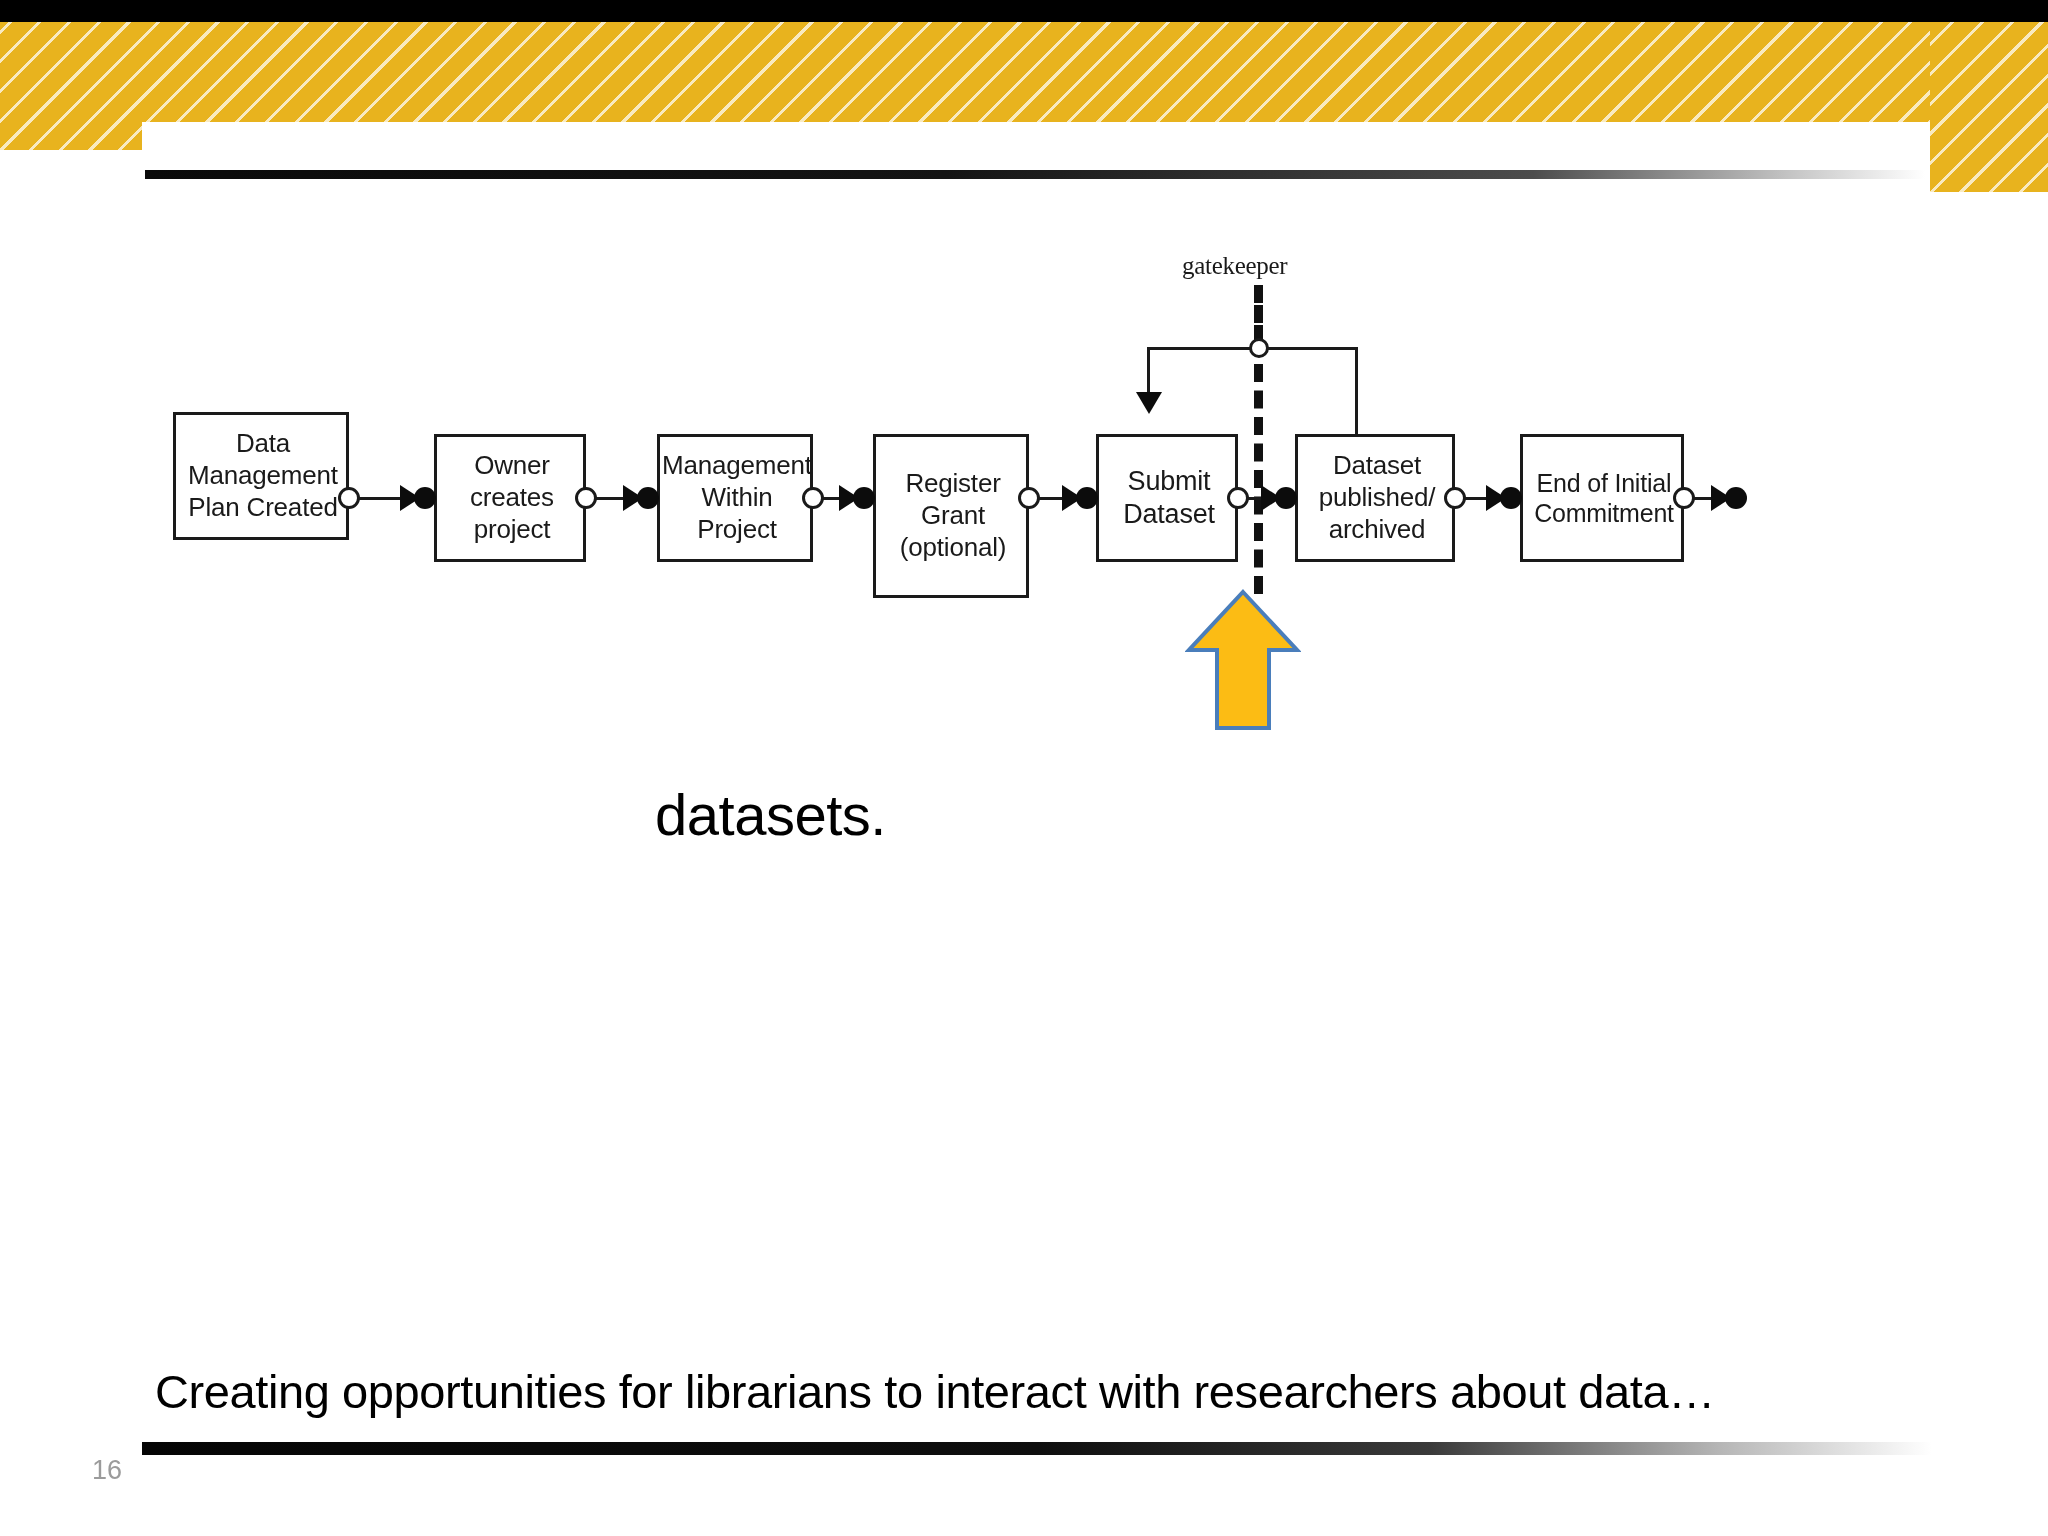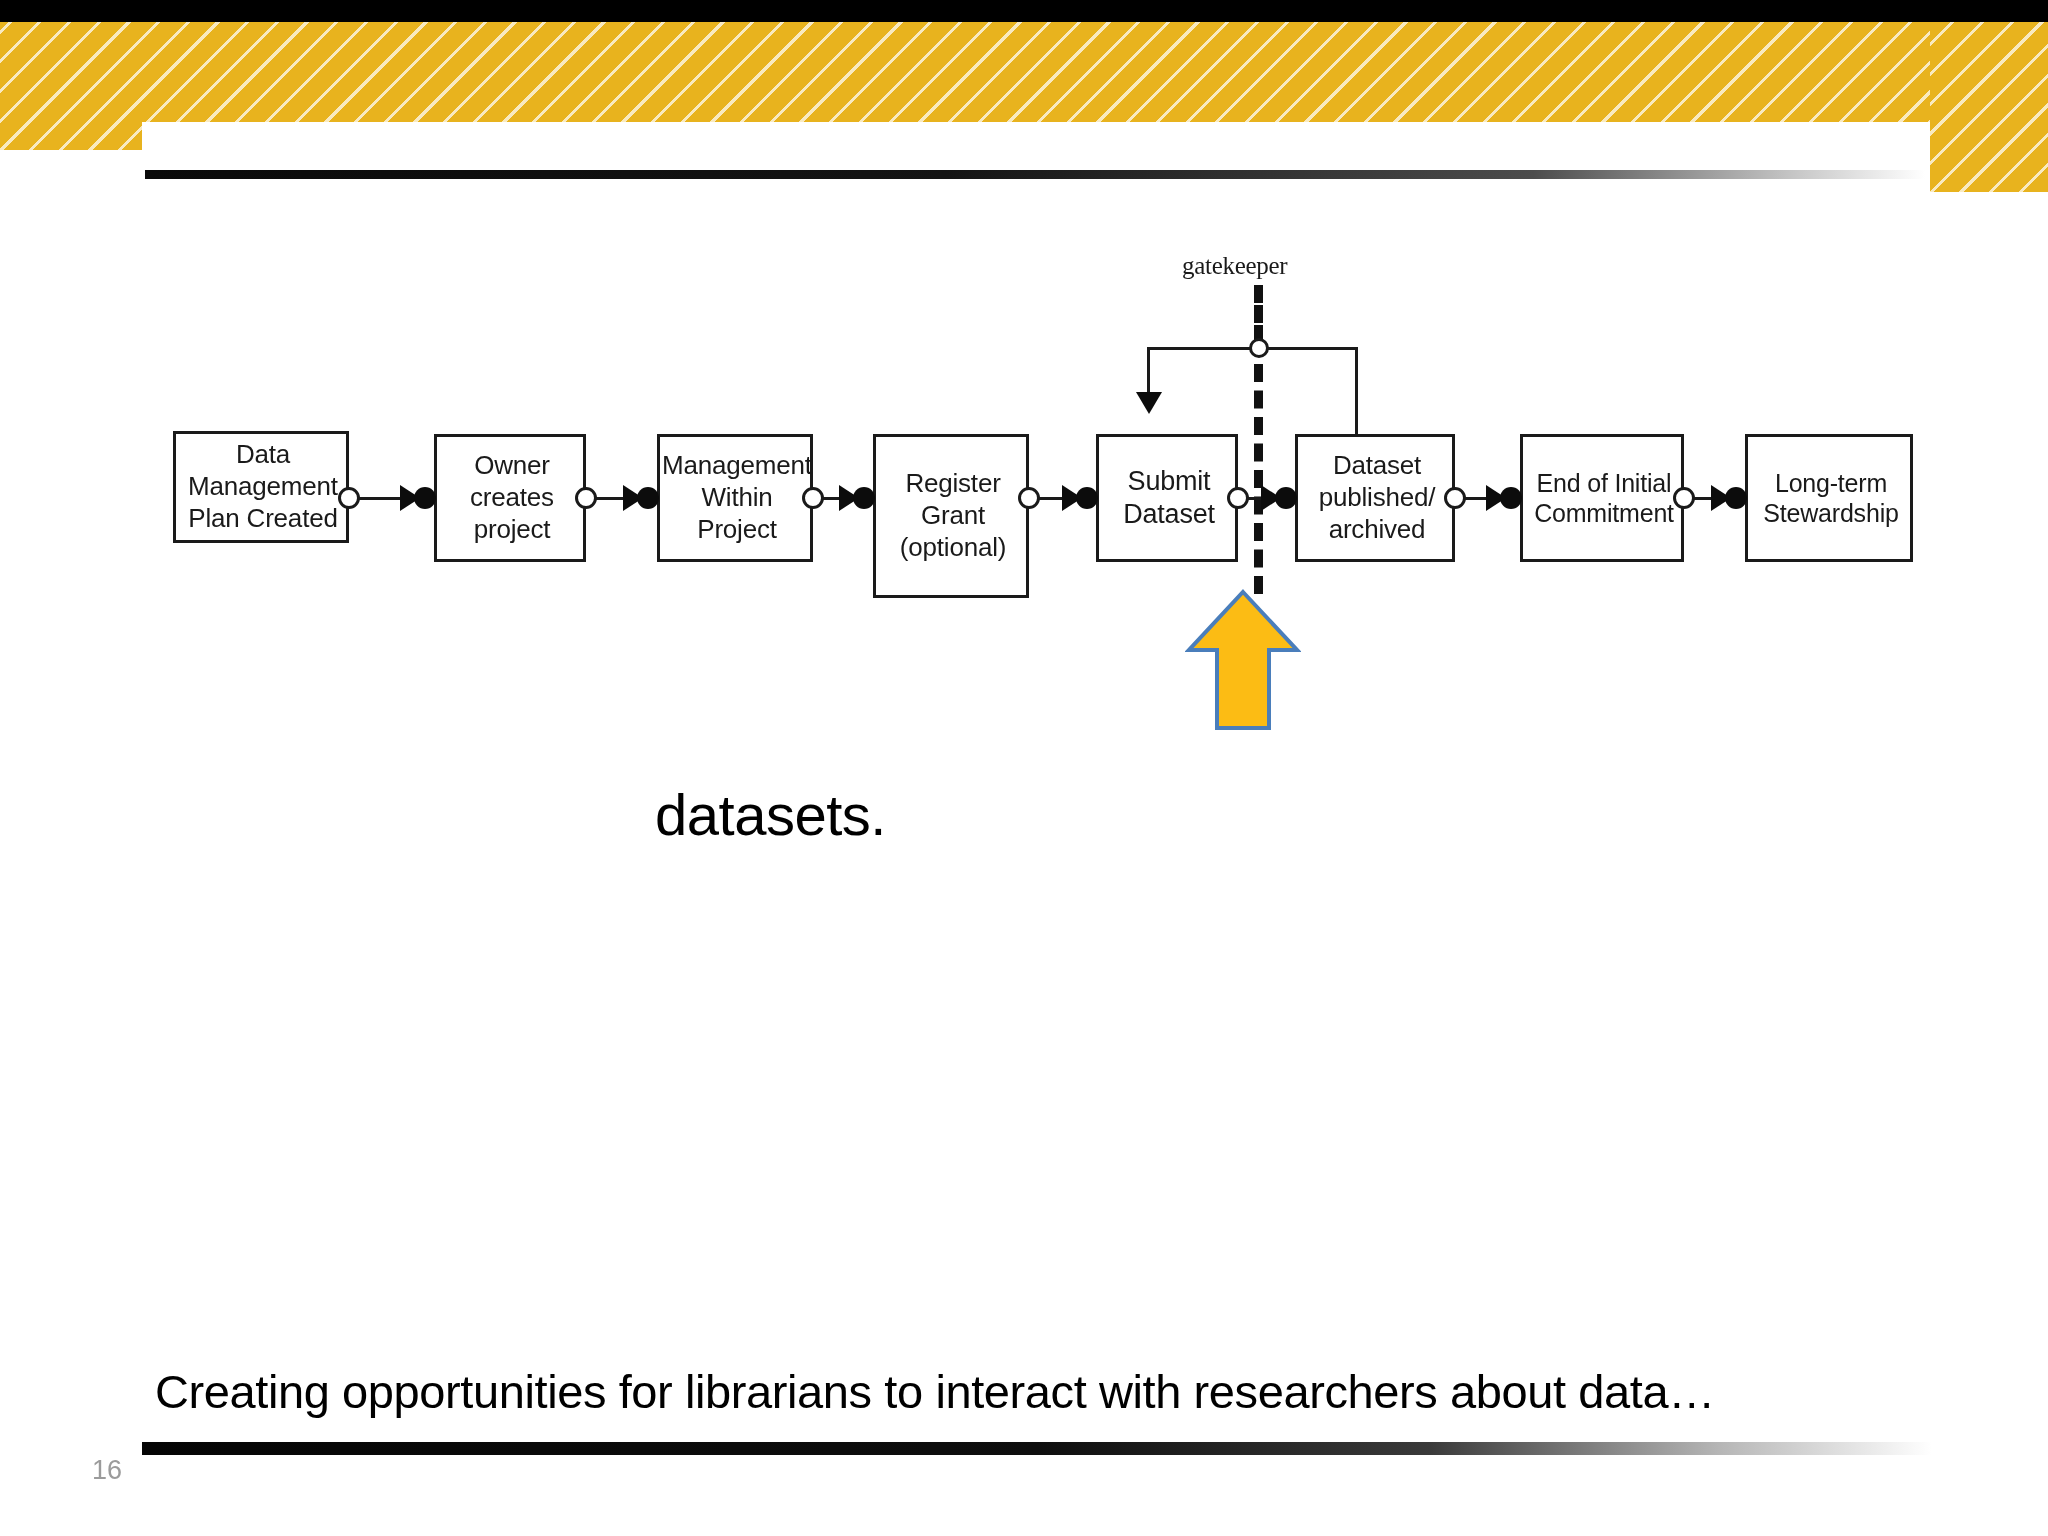--- a/index.html
+++ b/index.html
@@ -202,21 +202,21 @@
 
   <div class="ln-h" style="left:1147px; top:347px; width:211px;"></div>
 
   <div class="gk-circle" style="left:1249px; top:338px;"></div>
 
   <div class="ln-v" style="left:1355px; top:347px; height:90px;"></div>
 
   <div class="ln-v" style="left:1147px; top:347px; height:48px;"></div>
   <div class="arrow-down" style="left:1136px; top:392px;"></div>
 
-  <div class="pbox" style="left:173px; top:431px; width:176px; height:112px; font-size:26px;">
+  <div class="pbox" style="left:173px; top:412px; width:176px; height:128px; font-size:26px;">
     <span>
       <span>Data</span>
       <span>Management</span>
       <span>Plan Created</span>
     </span>
   </div>
 
   <div class="pbox" style="left:434px; top:434px; width:152px; height:128px; font-size:26px;">
     <span>
       <span>Owner</span>
@@ -256,26 +256,20 @@
     </span>
   </div>
 
   <div class="pbox" style="left:1520px; top:434px; width:164px; height:128px; font-size:25px;">
     <span>
       <span>End of Initial</span>
       <span>Commitment</span>
     </span>
   </div>
 
-  <div class="pbox" style="left:1745px; top:434px; width:168px; height:128px; font-size:25px;">
-    <span>
-      <span>Long-term</span>
-      <span>Stewardship</span>
-    </span>
-  </div>
 
   <div class="socket" style="left:338px; top:487px;"></div>
   <div class="ln-h" style="left:352px; top:497px; width:68px;"></div>
   <div class="tri" style="left:400px; top:485px;"></div>
   <div class="ball" style="left:414px; top:487px;"></div>
 
   <div class="socket" style="left:575px; top:487px;"></div>
   <div class="ln-h" style="left:589px; top:497px; width:54px;"></div>
   <div class="tri" style="left:623px; top:485px;"></div>
   <div class="ball" style="left:637px; top:487px;"></div>

